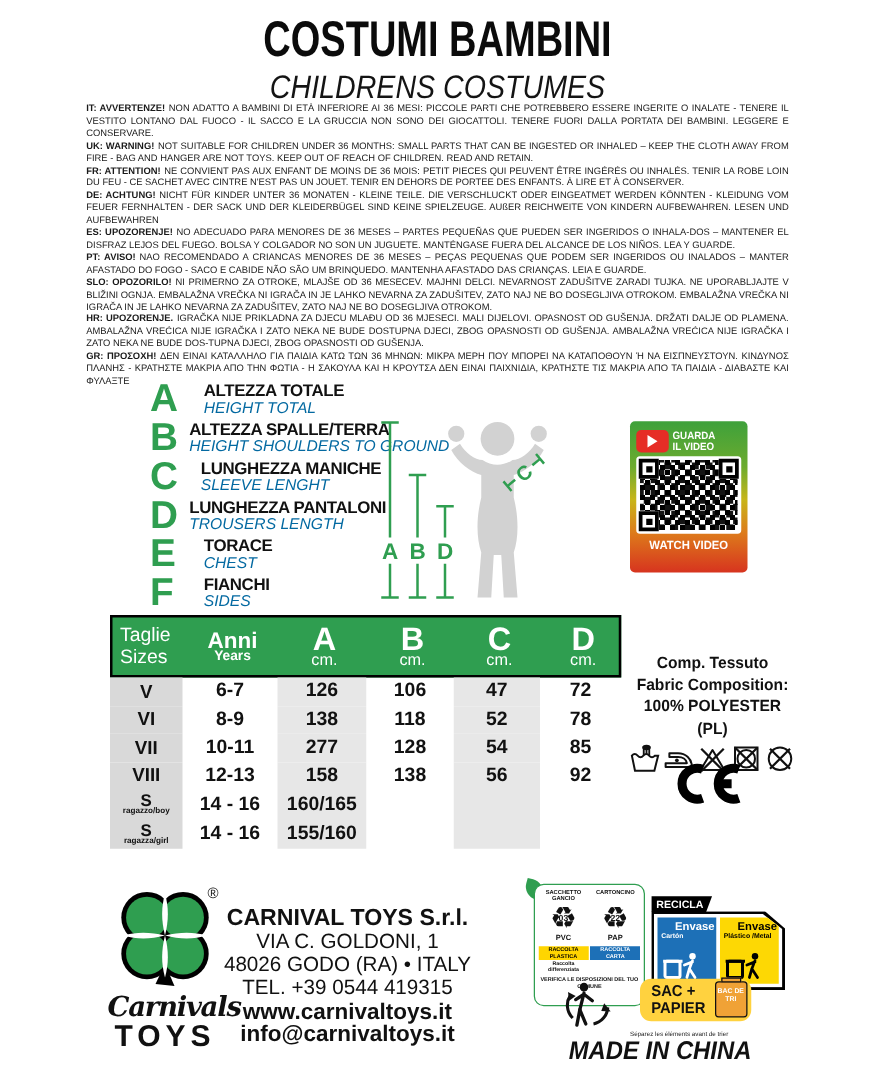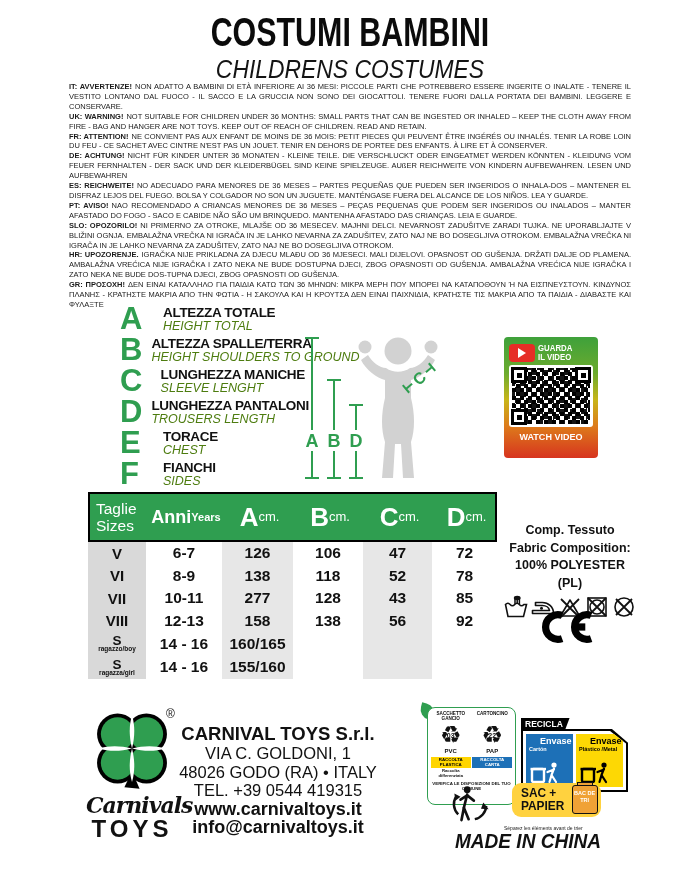--- a/index.html
+++ b/index.html
@@ -15,21 +15,21 @@
   
   .warnings{position:absolute;left:69px;top:82px;width:562px;font-size:7.5px;
             line-height:9.9px;text-align:justify;color:#1a1a1a;}
   .warn b{margin-right:3px;}
 
   
   .legend{position:absolute;left:120px;top:306px;width:185px;}
   .leg-item{display:flex;gap:9px;margin-bottom:5px;height:26px;}
   .leg-letter{width:34px;font-size:31px;font-weight:bold;color:#2f9e50;line-height:26px;text-align:left;}
   .leg-it{font-size:13.5px;font-weight:bold;line-height:14px;letter-spacing:-0.3px;white-space:nowrap;}
-  .leg-en{font-size:12.5px;font-style:italic;line-height:13px;color:#4d7c0f;white-space:nowrap;}
+  .leg-en{font-size:12.5px;font-style:italic;line-height:13px;color:#0369a1;white-space:nowrap;}
 
   
   .diagram{position:absolute;left:298px;top:330px;}
 
   
   .qr-card{position:absolute;left:504px;top:337px;width:94px;height:121px;border-radius:4px;
            background:linear-gradient(180deg,#3ea13b 0%,#6cab2e 30%,#c8b519 52%,#dd7a1b 74%,#d7341f 100%);
            padding:4px 5px;box-sizing:border-box;}
   .qr-top{display:flex;align-items:center;gap:3px;height:23px;}
   .play-btn{width:26px;height:18px;background:#e62d26;border-radius:4px;display:flex;align-items:center;justify-content:center;flex:none;}
@@ -43,21 +43,21 @@
   .finder{position:absolute;width:16px;height:16px;background:#fff;border:3px solid #000;box-sizing:border-box;}
   .finder::after{content:"";position:absolute;inset:2.5px;background:#000;}
   .f-tl{left:2px;top:2px}.f-tr{right:2px;top:2px}.f-bl{left:2px;bottom:2px}
   .watch{ text-align:center;color:#fff;font-weight:bold;font-size:9.5px;margin-top:4px;transform:scaleX(.95);}
 
   
   .size-table{position:absolute;left:88px;top:492px;width:409px;}
   .st-header{display:grid;grid-template-columns:58px 76px 71px 70px 69px 65px;height:50px;
              background:#2f9e50;border:2px solid #000;box-sizing:border-box;color:#fff;}
   .h-taglie{font-size:15.5px;line-height:17px;padding:6px 0 0 6px;font-weight:normal;}
-  .st-h{display:flex;flex-direction:row;align-items:center;justify-content:center;}
+  .st-h{display:flex;flex-direction:column;align-items:center;justify-content:center;}
   .h-anni{font-size:18px;font-weight:bold;line-height:16px;}
   .h-years{font-size:11px;line-height:10px;font-weight:bold;}
   .h-letter{font-size:26px;font-weight:bold;line-height:21px;}
   .h-unit{font-size:13px;line-height:12px;}
   .st-row{display:grid;grid-template-columns:58px 76px 71px 70px 69px 65px;height:22.5px;}
   .st-row.s{height:23.5px;}
   .st-cell{display:flex;align-items:center;justify-content:center;font-weight:bold;font-size:15.5px;}
   .st-cell.c1{background:#d9d9d9;flex-direction:column;line-height:1;}
   .st-cell.shade{background:#e7e7e7;}
   .sz{font-size:15px;font-weight:bold;}
@@ -134,21 +134,21 @@
 <div class="page">
 
   <div class="title">COSTUMI BAMBINI</div>
   <div class="subtitle">CHILDRENS COSTUMES</div>
 
   <div class="warnings">
     <div class="warn"><b>IT: AVVERTENZE!</b><span>NON ADATTO A BAMBINI DI ETÀ INFERIORE AI 36 MESI: PICCOLE PARTI CHE POTREBBERO ESSERE INGERITE O INALATE - TENERE IL VESTITO LONTANO DAL FUOCO - IL SACCO E LA GRUCCIA NON SONO DEI GIOCATTOLI. TENERE FUORI DALLA PORTATA DEI BAMBINI. LEGGERE E CONSERVARE.</span></div>
     <div class="warn"><b>UK: WARNING!</b><span>NOT SUITABLE FOR CHILDREN UNDER 36 MONTHS: SMALL PARTS THAT CAN BE INGESTED OR INHALED – KEEP THE CLOTH AWAY FROM FIRE - BAG AND HANGER ARE NOT TOYS. KEEP OUT OF REACH OF CHILDREN. READ AND RETAIN.</span></div>
     <div class="warn"><b>FR: ATTENTION!</b><span>NE CONVIENT PAS AUX ENFANT DE MOINS DE 36 MOIS: PETIT PIECES QUI PEUVENT ÊTRE INGÉRÉS OU INHALÉS. TENIR LA ROBE LOIN DU FEU - CE SACHET AVEC CINTRE N'EST PAS UN JOUET. TENIR EN DEHORS DE PORTEE DES ENFANTS. À LIRE ET À CONSERVER.</span></div>
     <div class="warn"><b>DE: ACHTUNG!</b><span>NICHT FÜR KINDER UNTER 36 MONATEN - KLEINE TEILE. DIE VERSCHLUCKT ODER EINGEATMET WERDEN KÖNNTEN - KLEIDUNG VOM FEUER FERNHALTEN - DER SACK UND DER KLEIDERBÜGEL SIND KEINE SPIELZEUGE. AUßER REICHWEITE VON KINDERN AUFBEWAHREN. LESEN UND AUFBEWAHREN</span></div>
-    <div class="warn"><b>ES: REICHWEITE!</b><span>NO ADECUADO PARA MENORES DE 36 MESES – PARTES PEQUEÑAS QUE PUEDEN SER INGERIDOS O INHALA-DOS – MANTENER EL DISFRAZ LEJOS DEL FUEGO. BOLSA Y COLGADOR NO SON UN JUGUETE. MANTÉNGASE FUERA DEL ALCANCE DE LOS NIÑOS. LEA Y GUARDE.</span></div>
+    <div class="warn"><b>ES: UPOZORENJE!</b><span>NO ADECUADO PARA MENORES DE 36 MESES – PARTES PEQUEÑAS QUE PUEDEN SER INGERIDOS O INHALA-DOS – MANTENER EL DISFRAZ LEJOS DEL FUEGO. BOLSA Y COLGADOR NO SON UN JUGUETE. MANTÉNGASE FUERA DEL ALCANCE DE LOS NIÑOS. LEA Y GUARDE.</span></div>
     <div class="warn"><b>PT: AVISO!</b><span>NAO RECOMENDADO A CRIANCAS MENORES DE 36 MESES – PEÇAS PEQUENAS QUE PODEM SER INGERIDOS OU INALADOS – MANTER AFASTADO DO FOGO - SACO E CABIDE NÃO SÃO UM BRINQUEDO. MANTENHA AFASTADO DAS CRIANÇAS. LEIA E GUARDE.</span></div>
     <div class="warn"><b>SLO: OPOZORILO!</b><span>NI PRIMERNO ZA OTROKE, MLAJŠE OD 36 MESECEV. MAJHNI DELCI. NEVARNOST ZADUŠITVE ZARADI TUJKA. NE UPORABLJAJTE V BLIŽINI OGNJA. EMBALAŽNA VREČKA NI IGRAČA IN JE LAHKO NEVARNA ZA ZADUŠITEV, ZATO NAJ NE BO DOSEGLJIVA OTROKOM. EMBALAŽNA VREČKA NI IGRAČA IN JE LAHKO NEVARNA ZA ZADUŠITEV, ZATO NAJ NE BO DOSEGLJIVA OTROKOM.</span></div>
     <div class="warn"><b>HR: UPOZORENJE.</b><span>IGRAČKA NIJE PRIKLADNA ZA DJECU MLAĐU OD 36 MJESECI. MALI DIJELOVI. OPASNOST OD GUŠENJA. DRŽATI DALJE OD PLAMENA. AMBALAŽNA VREĆICA NIJE IGRAČKA I ZATO NEKA NE BUDE DOSTUPNA DJECI, ZBOG OPASNOSTI OD GUŠENJA. AMBALAŽNA VREĆICA NIJE IGRAČKA I ZATO NEKA NE BUDE DOS-TUPNA DJECI, ZBOG OPASNOSTI OD GUŠENJA.</span></div>
     <div class="warn"><b>GR: ΠΡΟΣΟΧΗ!</b><span>ΔΕΝ ΕΙΝΑΙ ΚΑΤΑΛΛΗΛΟ ΓΙΑ ΠΑΙΔΙΑ ΚΑΤΩ ΤΩΝ 36 ΜΗΝΩΝ: ΜΙΚΡΑ ΜΕΡΗ ΠΟΥ ΜΠΟΡΕΙ ΝΑ ΚΑΤΑΠΟΘΟΥΝ Ή ΝΑ ΕΙΣΠΝΕΥΣΤΟΥΝ. ΚΙΝΔΥΝΟΣ ΠΛΑΝΗΣ - ΚΡΑΤΗΣΤΕ ΜΑΚΡΙΑ ΑΠΟ ΤΗΝ ΦΩΤΙΑ - Η ΣΑΚΟΥΛΑ ΚΑΙ Η ΚΡΟΥΤΣΑ ΔΕΝ ΕΙΝΑΙ ΠΑΙΧΝΙΔΙΑ, ΚΡΑΤΗΣΤΕ ΤΙΣ ΜΑΚΡΙΑ ΑΠΟ ΤΑ ΠΑΙΔΙΑ - ΔΙΑΒΑΣΤΕ ΚΑΙ ΦΥΛΑΞΤΕ</span></div>
   </div>
 
   <div class="legend">
     <div class="leg-item">
       <div class="leg-letter">A</div>
       <div>
@@ -280,21 +280,21 @@
       <div class="st-cell shade">52</div>
       <div class="st-cell">78</div>
     </div>
     <div class="st-row">
       <div class="st-cell c1">
           <span class="sz">VII</span>
         </div>
       <div class="st-cell">10-11</div>
       <div class="st-cell shade">277</div>
       <div class="st-cell">128</div>
-      <div class="st-cell shade">43</div>
+      <div class="st-cell shade">54</div>
       <div class="st-cell">85</div>
     </div>
     <div class="st-row">
       <div class="st-cell c1">
           <span class="sz">VIII</span>
         </div>
       <div class="st-cell">12-13</div>
       <div class="st-cell shade">158</div>
       <div class="st-cell">138</div>
       <div class="st-cell shade">56</div>

